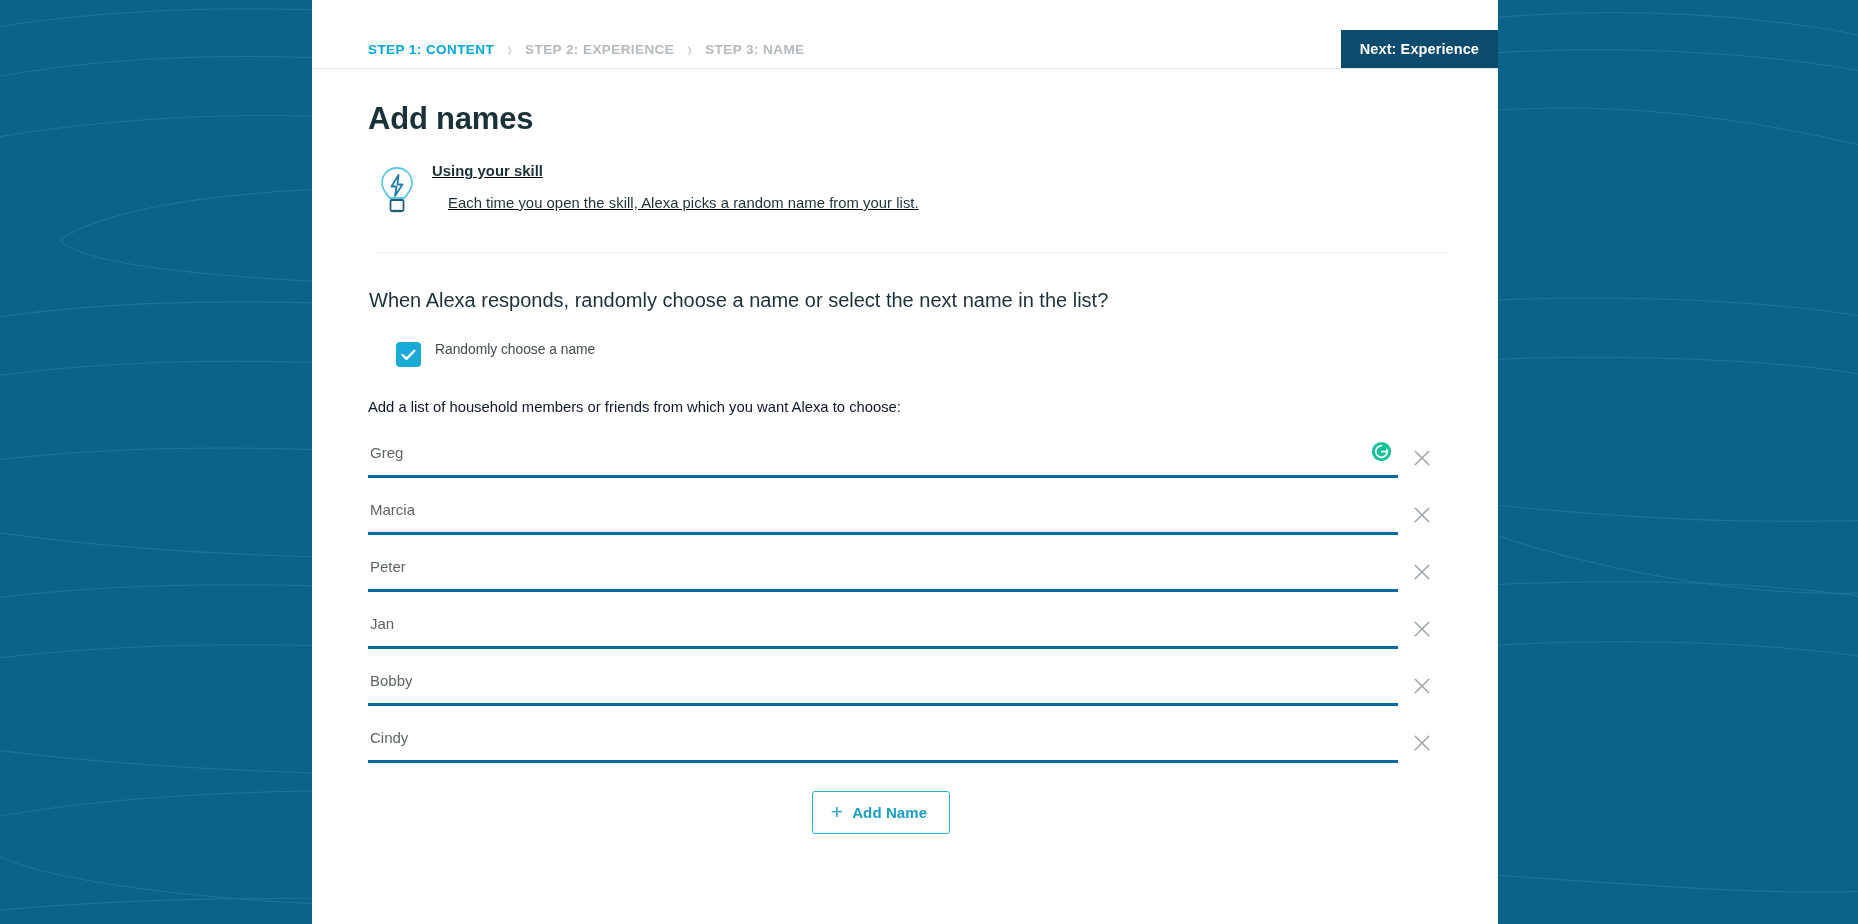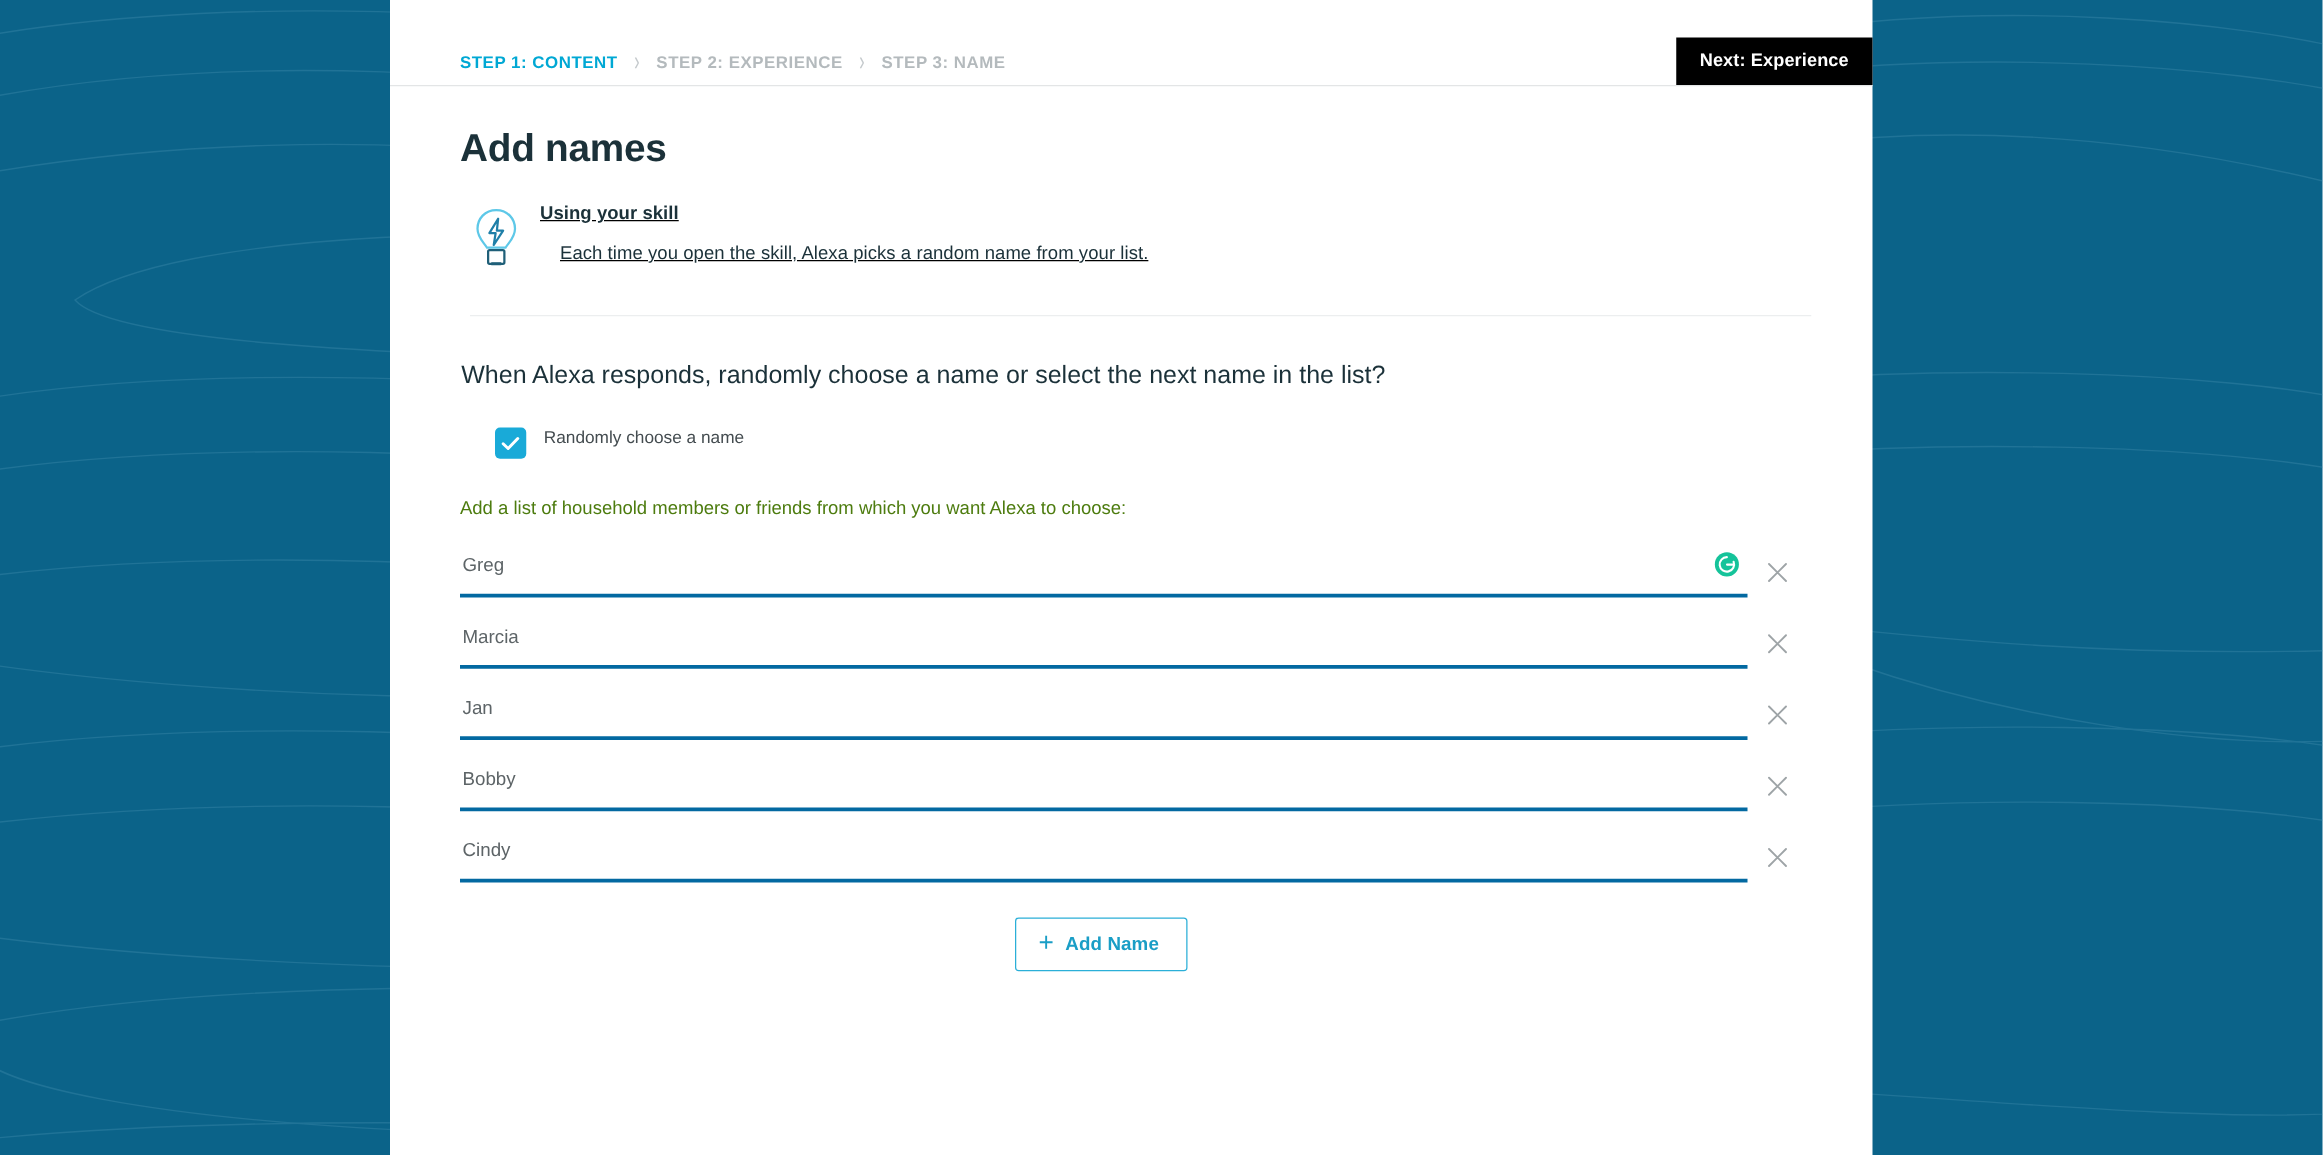--- a/index.html
+++ b/index.html
@@ -57,21 +57,21 @@
     display: inline-block;
     transform: scaleY(1.45) scaleX(.85);
     font-weight: 400;
   }
   #next-btn {
     position: absolute;
     right: 0px;
     top: 0px;
     height: 38px;
     padding: 0 19px;
-    background: #000000;
+    background: #0c4a6e;
     color: #ffffff;
     border: none;
     font-size: 14.5px;
     font-weight: 700;
     letter-spacing: .1px;
     cursor: pointer;
     font-family: "Liberation Sans", sans-serif;
   }
 
   
@@ -146,21 +146,21 @@
     flex: 0 0 25px;
   }
   #checkbox-box svg { display: block; }
   #checkbox-label {
     margin-left: 14px;
     font-size: 13.8px;
     color: #444c50;
   }
   .list-prompt {
     font-size: 14.8px;
-    color: #4d7c0f;
+    color: #0f172a;
     margin-top: 32px;
   }
 
   
   #name-list { margin-top: 22px; }
   .name-row {
     position: relative;
     height: 57px;
     display: flex;
     align-items: flex-start;
@@ -318,20 +318,28 @@
         </div>
         <div class="name-row">
           <div class="name-input-wrap"><input type="text" class="name-input" value="Marcia" placeholder="Name" style=""></div>
           <button class="remove-btn">
             <svg width="20" height="20" viewBox="0 0 20 20">
               <path d="M3.2 3.2 L 16.8 16.8 M16.8 3.2 L 3.2 16.8" stroke="#9ea4a7" stroke-width="1.5" stroke-linecap="round"></path>
             </svg>
           </button>
         </div>
         <div class="name-row">
+          <div class="name-input-wrap"><input type="text" class="name-input" value="Peter" placeholder="Name" style=""></div>
+          <button class="remove-btn">
+            <svg width="20" height="20" viewBox="0 0 20 20">
+              <path d="M3.2 3.2 L 16.8 16.8 M16.8 3.2 L 3.2 16.8" stroke="#9ea4a7" stroke-width="1.5" stroke-linecap="round"></path>
+            </svg>
+          </button>
+        </div>
+        <div class="name-row">
           <div class="name-input-wrap"><input type="text" class="name-input" value="Jan" placeholder="Name" style=""></div>
           <button class="remove-btn">
             <svg width="20" height="20" viewBox="0 0 20 20">
               <path d="M3.2 3.2 L 16.8 16.8 M16.8 3.2 L 3.2 16.8" stroke="#9ea4a7" stroke-width="1.5" stroke-linecap="round"></path>
             </svg>
           </button>
         </div>
         <div class="name-row">
           <div class="name-input-wrap"><input type="text" class="name-input" value="Bobby" placeholder="Name" style=""></div>
           <button class="remove-btn">

